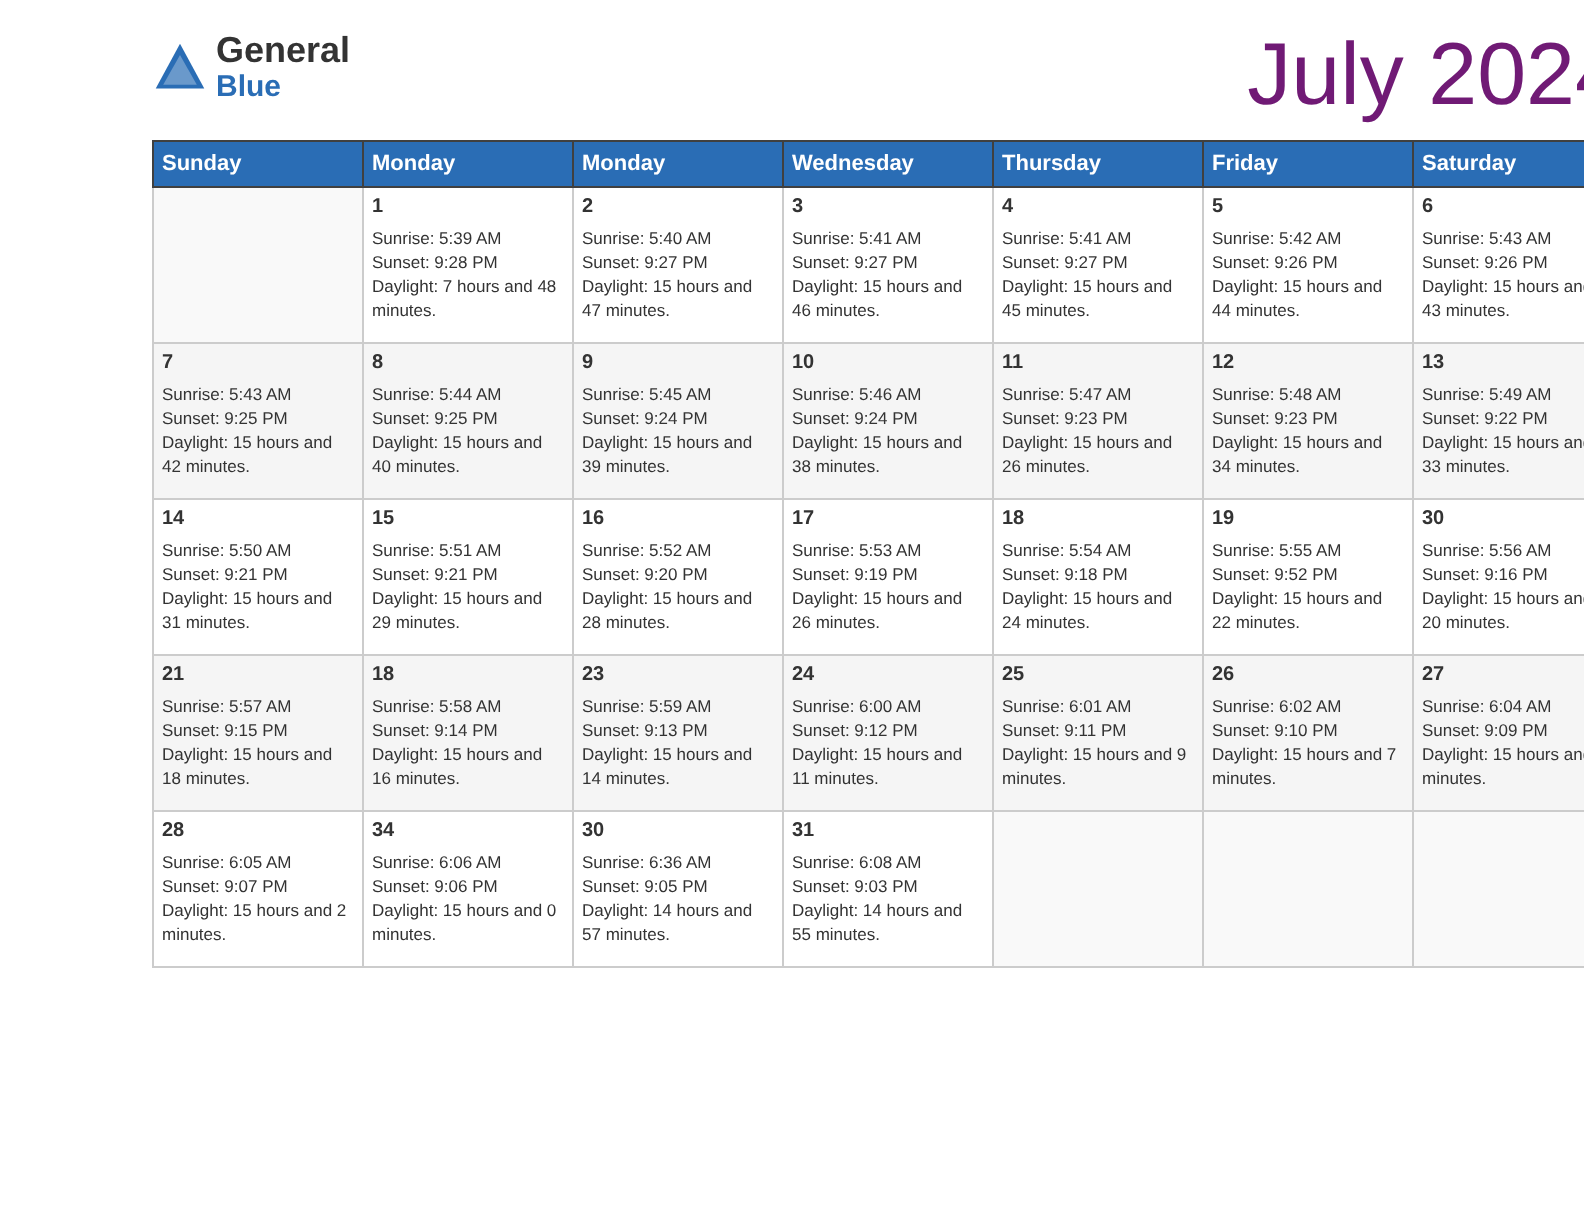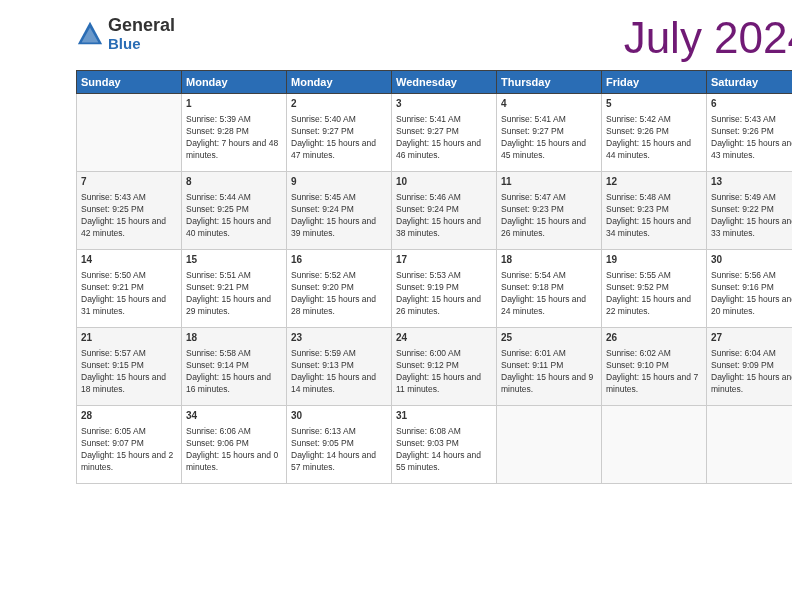--- a/index.html
+++ b/index.html
@@ -370,21 +370,21 @@
             <div class="cell-content">
         <span class="day-num">34</span>
         <span>Sunrise: 6:06 AM</span><br>
         <span>Sunset: 9:06 PM</span><br>
         <span>Daylight: 15 hours and 0 minutes.</span>
       </div>
           </td>
           <td>
             <div class="cell-content">
         <span class="day-num">30</span>
-        <span>Sunrise: 6:13 AM</span><br>
+        <span>Sunrise: 6:36 AM</span><br>
         <span>Sunset: 9:05 PM</span><br>
         <span>Daylight: 14 hours and 57 minutes.</span>
       </div>
           </td>
           <td>
             <div class="cell-content">
         <span class="day-num">31</span>
         <span>Sunrise: 6:08 AM</span><br>
         <span>Sunset: 9:03 PM</span><br>
         <span>Daylight: 14 hours and 55 minutes.</span>

